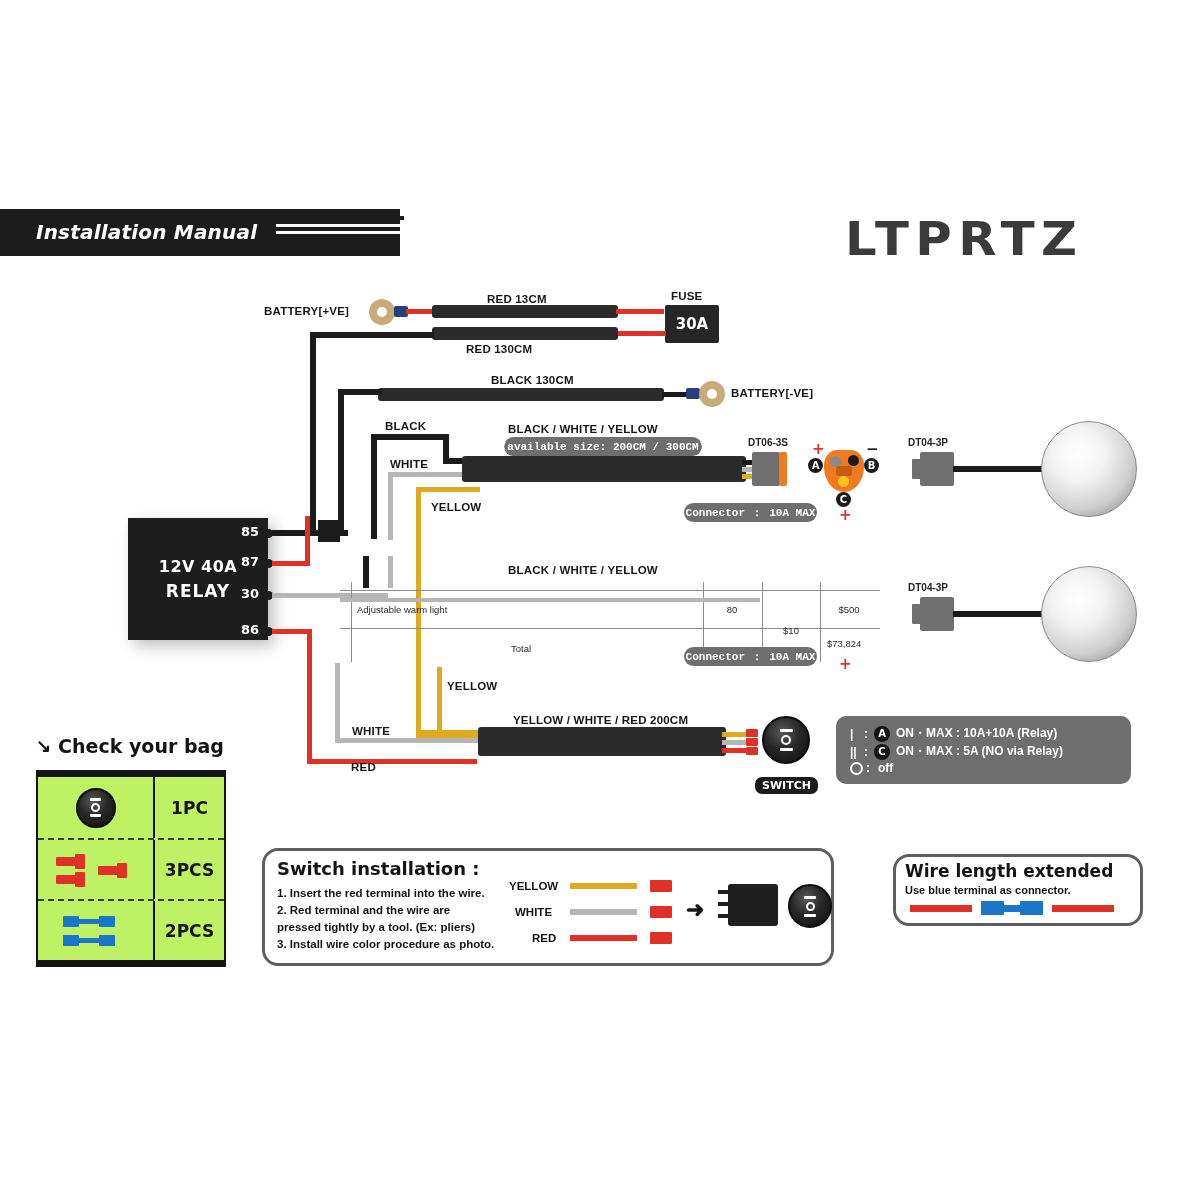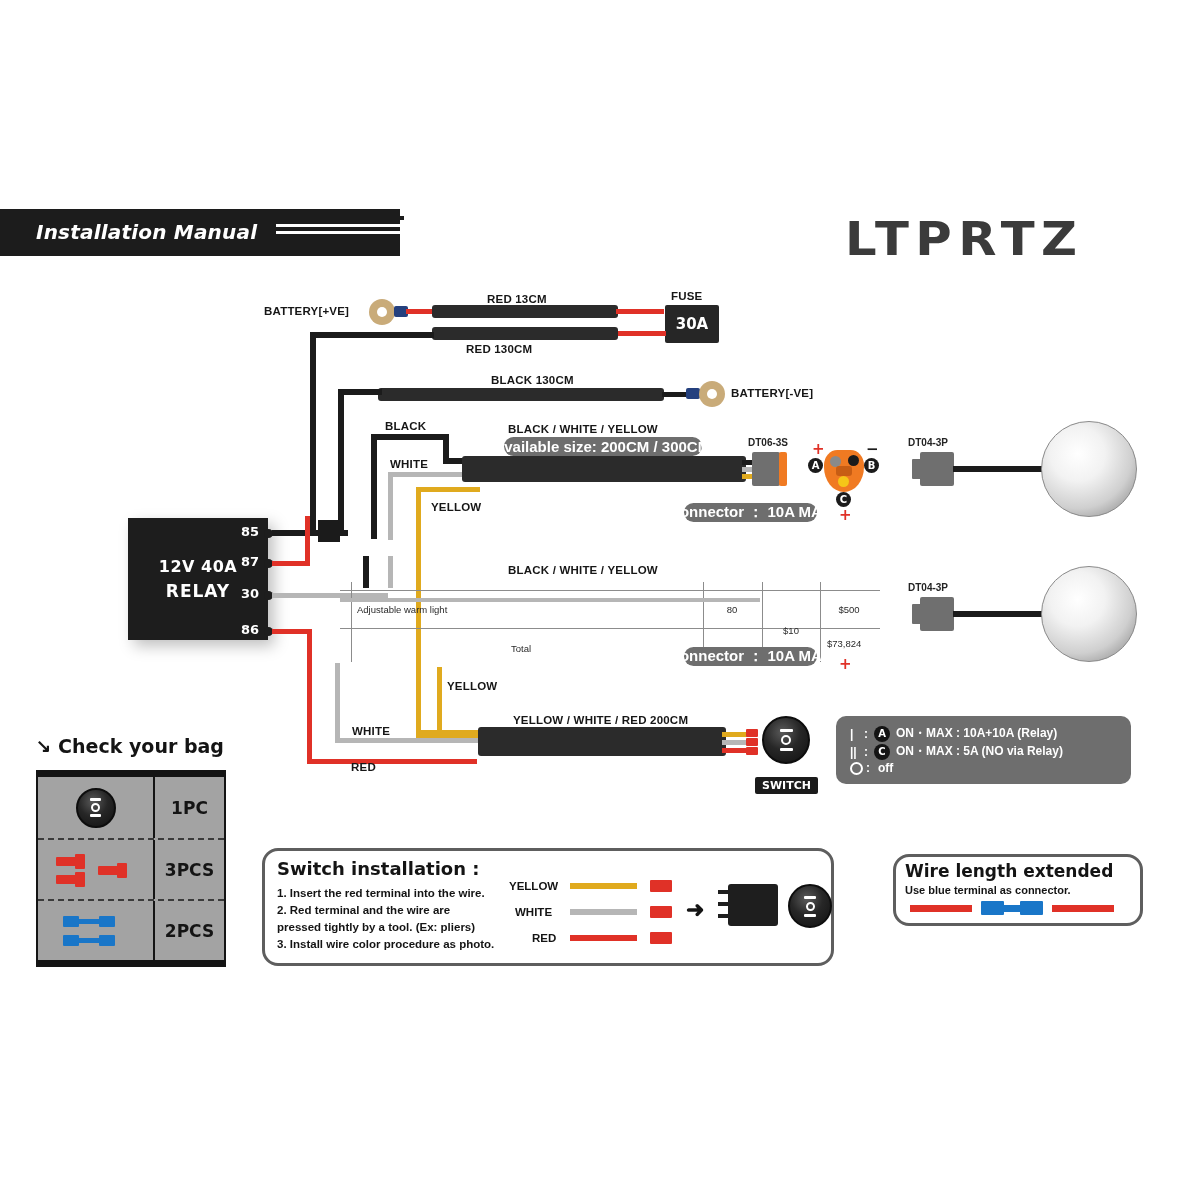--- a/index.html
+++ b/index.html
@@ -73,24 +73,24 @@
     background: #262626; border-radius: 2px;
     color: #fff; font-weight: bold; font-size: 15px;
     display: flex; align-items: center; justify-content: center;
     font-family: "DejaVu Sans", sans-serif;
   }
 
   
   .pill {
     background: #6e6e6e; color: #ffffff;
     border-radius: 11px;
-    font-size: 15px; font-weight: bold;
+    font-size: 11px; font-weight: bold;
     display: flex; align-items: center; justify-content: center;
     padding: 0 10px; white-space: nowrap;
-    font-family: Liberation Sans, sans-serif;
+    font-family: Liberation Mono, monospace;
   }
 
   
   .relay {
     background: #1d1d1d;
     color: #fff;
     display: flex; flex-direction: column;
     align-items: center; justify-content: center;
     font-weight: bold; font-family: "DejaVu Sans", sans-serif;
     box-shadow: 6px 6px 14px rgba(0,0,0,0.25);
@@ -174,21 +174,21 @@
 
   
   .bag-title {
     font-size: 19px; font-weight: bold; color: #141414;
     font-family: "DejaVu Sans", sans-serif;
   }
   .bag-table {
     border: 2px solid #141414;
     border-top: 7px solid #141414;
     border-bottom: 7px solid #141414;
-    background: #a3a3a3;
+    background: #bef264;
   }
   .bag-row { display: flex; height: 61px; }
   .bag-cell-img {
     width: 117px; display:flex; align-items:center; justify-content:center;
     border-right: 2px solid #141414; position: relative;
   }
   .bag-cell-qty {
     flex: 1; display:flex; align-items:center; justify-content:center;
     font-size: 17px; font-weight: bold; color:#141414;
     font-family: "DejaVu Sans", sans-serif;
@@ -386,21 +386,21 @@
   <div class="abs w red" style="left:722px; top:748px; width:26px; height:5px;"></div>
   <div class="abs term-red" style="left:746px; top:729px; width:12px; height:8px;"></div>
   <div class="abs term-red" style="left:746px; top:738px; width:12px; height:8px;"></div>
   <div class="abs term-red" style="left:746px; top:747px; width:12px; height:8px;"></div>
 
   <div class="abs rocker" style="left:762px; top:716px; width:48px; height:48px;">
     <div class="rk-dash" style="width:13px; height:3px;"></div>
     <div class="rk-ring" style="width:10px; height:10px; margin:3px 0;"></div>
     <div class="rk-dash" style="width:13px; height:3px;"></div>
   </div>
-  <div class="abs switch-tag" style="left:755px; top:777px;">SWITCH</div>
+  <div class="abs switch-tag" style="left:755px; top:777px;border-radius:7px;">SWITCH</div>
 
   <div class="abs legend-box" style="left:836px; top:716px; width:295px;">
     <div class="legend-row">
       <span style="width:14px; display:inline-block;">|</span>
       <span>:</span>
       <span class="legend-badge">A</span>
       <span>ON・MAX : 10A+10A (Relay)</span>
     </div>
     <div class="legend-row">
       <span style="width:14px; display:inline-block;">||</span>

